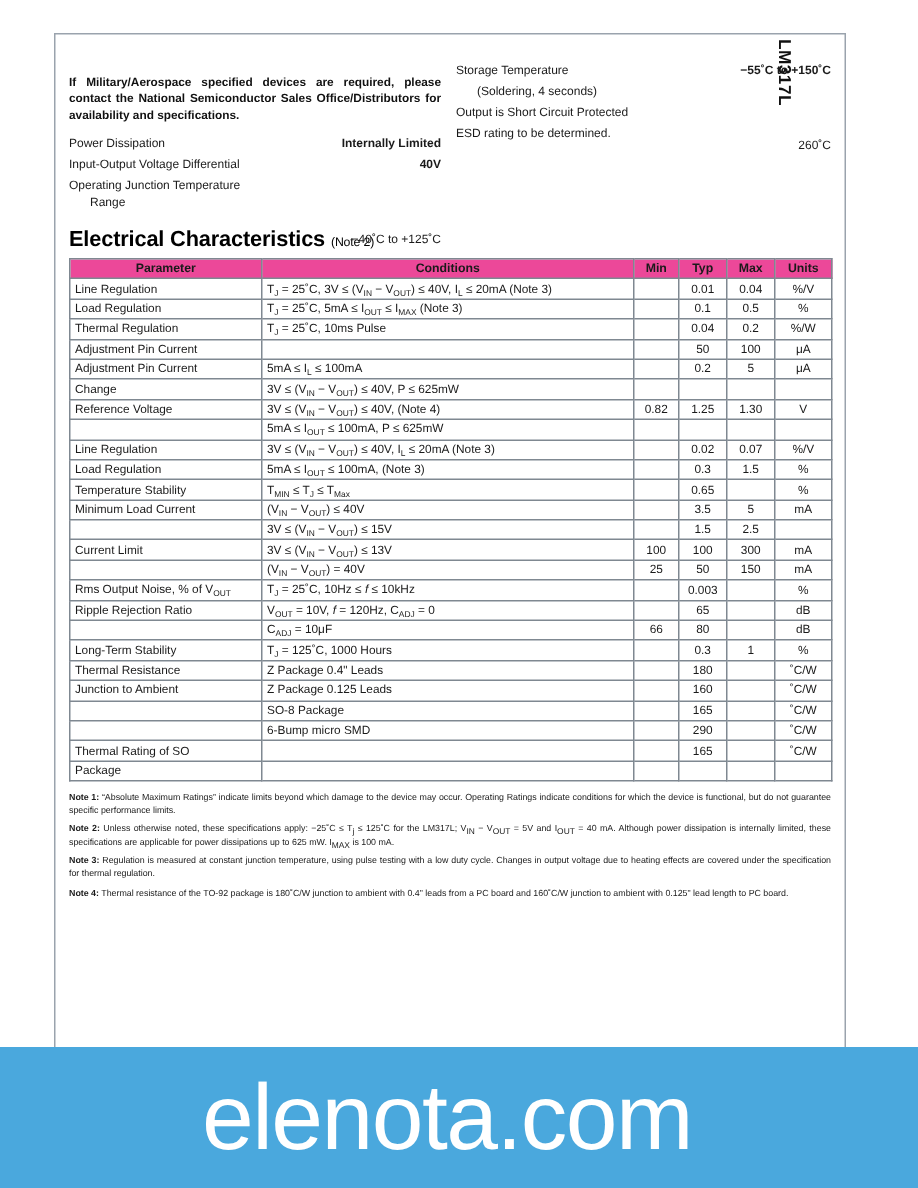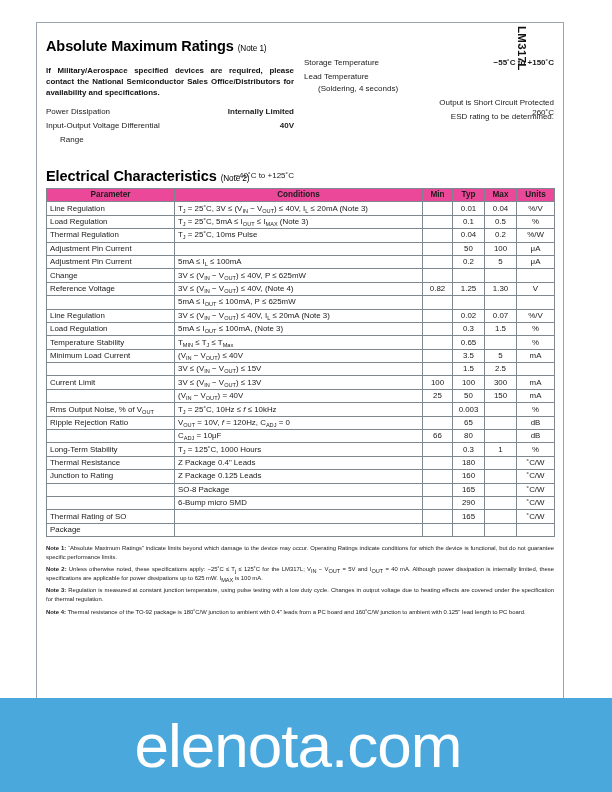--- a/index.html
+++ b/index.html
@@ -37,21 +37,21 @@
   .amr .col-r{position:absolute;left:258px;top:0;width:250px;}
   .mil{
     font-size:7.9px;font-weight:bold;line-height:1.42;text-align:justify;
     margin:8px 0 7px 0;color:#111;
   }
   .kv{position:relative;font-size:8px;line-height:1.45;margin-bottom:2.5px;min-height:11px;}
   .kv .k{display:block;padding-right:78px;}
   .kv .k2{display:block;padding-left:14px;}
   .kv .v{position:absolute;right:0;top:0;text-align:right;white-space:nowrap;font-weight:bold;}
   .kv .v2{position:absolute;right:0;top:12px;text-align:right;white-space:nowrap;margin-top:24px;}
-  .plain{font-size:8px;line-height:1.45;margin-bottom:2.5px;text-align:right;}
+  .plain{font-size:8px;line-height:1.45;margin-bottom:2.5px;}
 
   
   .ec-head{margin-top:11px;margin-bottom:4px;}
   table.ec{border-collapse:collapse;width:508px;table-layout:fixed;font-size:7.9px;}
   table.ec th,table.ec td{
     border:1px solid #7f8891;padding:0 3px;height:13.4px;
     vertical-align:middle;line-height:1.25;box-sizing:border-box;
   }
   table.ec th{font-weight:bold;text-align:center;background:#ec4899;font-size:8.2px;}
   td.par{text-align:left;}
@@ -89,50 +89,46 @@
 <body>
 
 <div class="page">
 
   <div class="doc-frame"></div>
 
   <div class="side-title">LM317L</div>
 
   <div class="content">
 
-    <div class="sec-head">
-      <span>Absolute Maximum Ratings</span>
-      <span class="note">(Note 1)</span>
-    </div>
 
     <div class="amr">
       <div class="col-l">
         <div class="mil">If Military/Aerospace specified devices are required, please contact the National Semiconductor Sales Office/Distributors for availability and specifications.</div>
 
         <div class="kv">
           <span class="k">Power Dissipation</span>
           <span class="v">Internally Limited</span>
         </div>
         <div class="kv">
           <span class="k">Input-Output Voltage Differential</span>
           <span class="v">40V</span>
         </div>
         <div class="kv">
+          <span class="k">Operating Junction Temperature</span>
           <span class="k2">Range</span>
           <span class="v2">−40˚C to +125˚C</span>
         </div>
       </div>
 
       <div class="col-r">
         <div class="kv">
           <span class="k">Storage Temperature</span>
           <span class="v">−55˚C to +150˚C</span>
         </div>
         <div class="kv">
-          <span class="k">Lead Temperature</span>
           <span class="k2">(Soldering, 4 seconds)</span>
           <span class="v2">260˚C</span>
         </div>
         <div class="plain">Output is Short Circuit Protected</div>
         <div class="plain">ESD rating to be determined.</div>
       </div>
     </div>
 
     <div class="sec-head ec-head">
       <span>Electrical Characteristics</span>
@@ -313,21 +309,21 @@
           </tr>
           <tr>
             <td class="par">Thermal Resistance</td>
             <td class="cond">Z Package 0.4" Leads</td>
             <td class="num"></td>
             <td class="num">180</td>
             <td class="num"></td>
             <td class="unit">˚C/W</td>
           </tr>
           <tr>
-            <td class="par">Junction to Rating</td>
+            <td class="par">Junction to Ambient</td>
             <td class="cond">Z Package 0.125 Leads</td>
             <td class="num"></td>
             <td class="num">160</td>
             <td class="num"></td>
             <td class="unit">˚C/W</td>
           </tr>
           <tr>
             <td class="par nb"></td>
             <td class="cond">SO-8 Package</td>
             <td class="num"></td>

